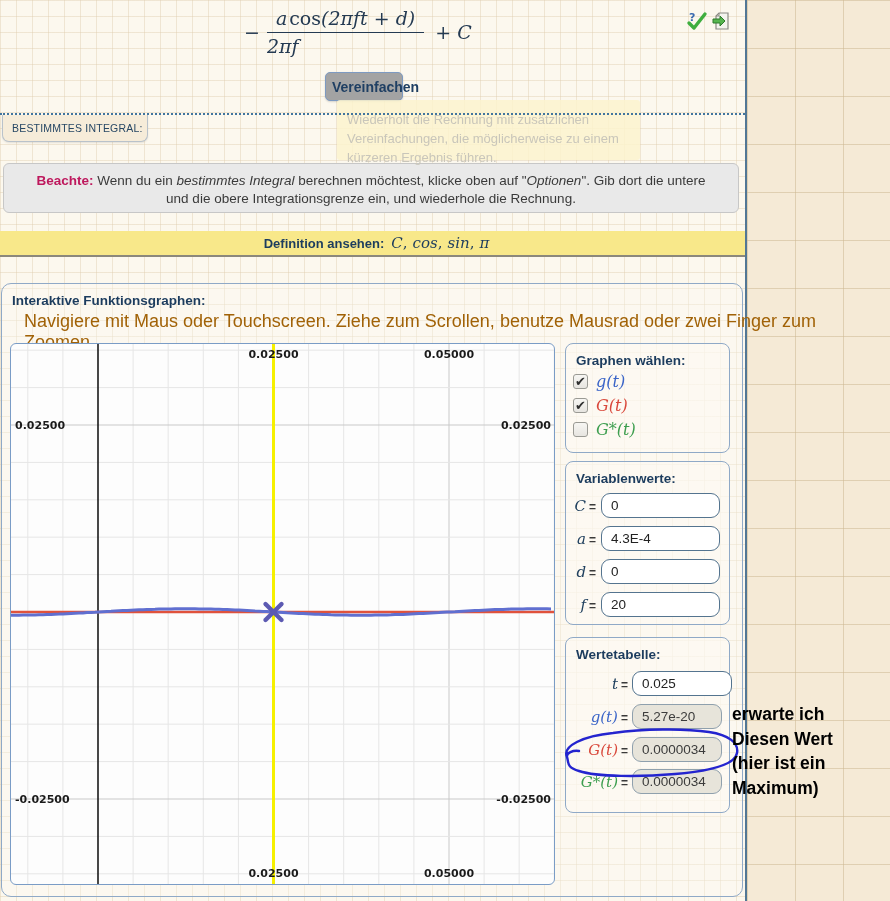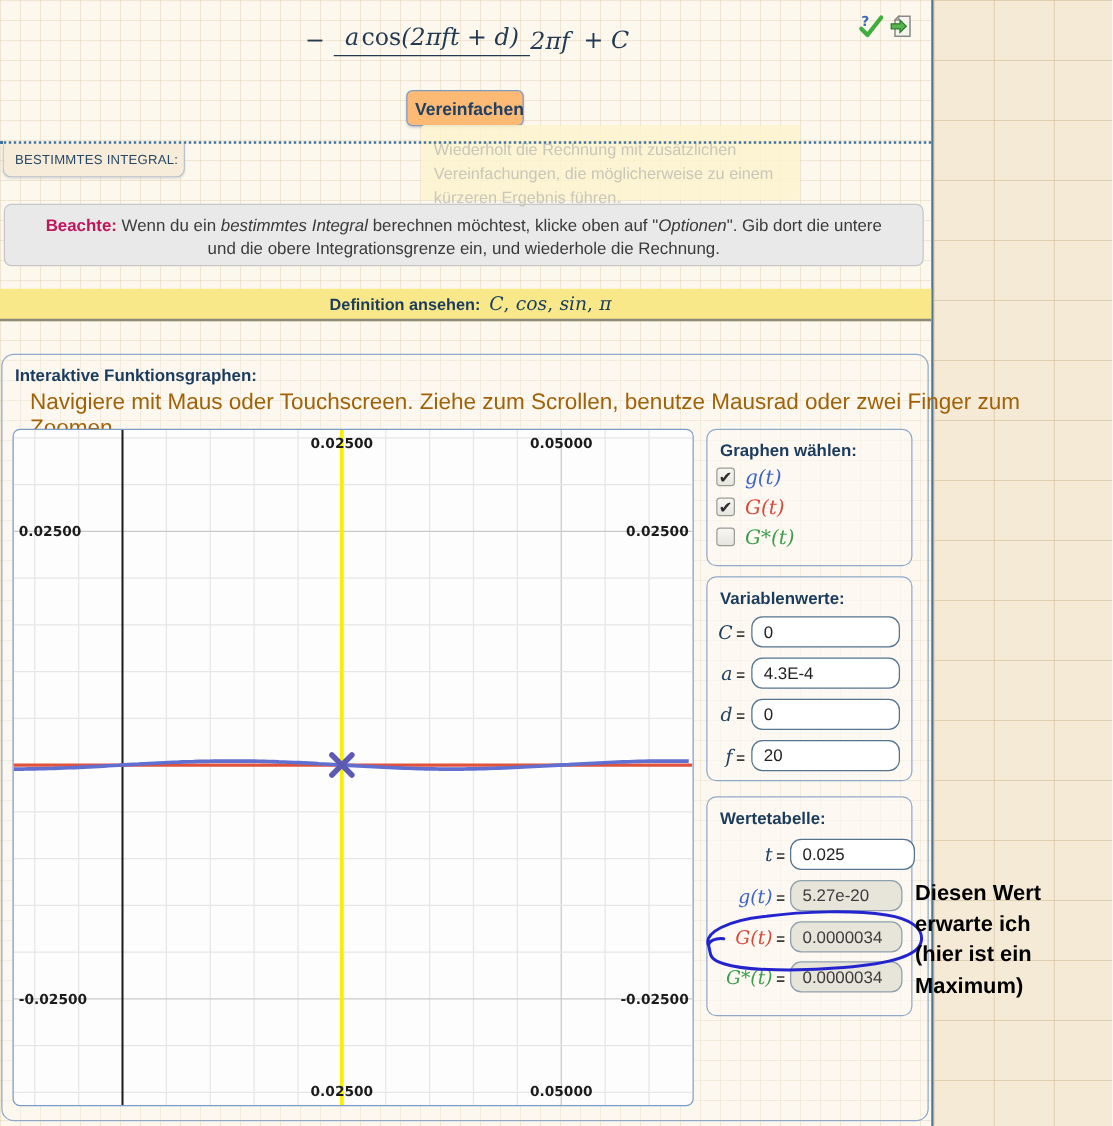--- a/index.html
+++ b/index.html
@@ -13,27 +13,27 @@
   .side-strip{position:absolute;left:747px;top:0;width:143px;height:901px;
         background-color:#f5ead6;
         background-image:linear-gradient(to right,rgba(206,184,147,.55) 1px,transparent 1px),
                          linear-gradient(to bottom,rgba(206,184,147,.55) 1px,transparent 1px);
         background-size:48px 48px;}
 
   
   .formula{position:absolute;left:244px;top:2px;height:60px;display:flex;align-items:center;
         color:#243a52;font-family:"DejaVu Serif",serif;font-size:19px;z-index:2;}
   .mi{font-style:italic;}
-  .frac{display:inline-flex;flex-direction:row;align-items:center;margin:0 7px;}
+  .frac{display:inline-flex;flex-direction:column;margin:0 7px;}
   .frac .num{border-bottom:1.7px solid #243a52;padding:0 9px 3px;white-space:nowrap;}
   .frac .den{padding-top:2px;}
   .plusc{margin-left:4px;white-space:nowrap;}
 
-  .simplify{position:absolute;left:325px;top:72px;width:94px;height:29px;z-index:2;
-        background:#fdba74;border:1.5px solid #7d9ac1;border-radius:5px;
+  .simplify{position:absolute;left:325px;top:72px;width:78px;height:29px;z-index:2;
+        background:#a3a3a3;border:1.5px solid #7d9ac1;border-radius:5px;
         font-family:"Liberation Sans",sans-serif;font-size:14px;font-weight:700;color:#1f3f63;
         box-shadow:0 1px 2px rgba(0,0,0,.15);cursor:pointer;}
   .top-icons{position:absolute;left:686px;top:10px;display:flex;gap:3px;z-index:2;}
   .top-icons svg{display:block;cursor:pointer;}
 
   .dotted{position:absolute;left:0;top:113px;width:745px;height:0;
         border-top:2px dotted #41759e;z-index:5;}
   .tab{position:absolute;left:2px;top:115px;width:146px;height:27px;box-sizing:border-box;
         background:#f6ecd9;border:1px solid #b9c2ca;border-top:none;border-radius:0 0 7px 7px;
         font-size:10.5px;color:#274764;display:flex;align-items:center;padding-left:9px;
@@ -247,18 +247,18 @@
   <div class="tlabel c-green" style="top:773px;"><span>G*(t)</span><span class="eq">=</span></div>
   <input class="field ro" readonly="" style="left: 632px; top: 769px; width: 90px;" value="0.0000034">
 
   <svg class="circle-svg" width="190" height="58" viewBox="0 0 190 58">
     <path d="M 14 33 C 9 22 30 12 60 9 C 90 5 130 4 156 8 C 176 11 186 19 184 29
              C 182 41 158 47 122 50 C 88 53 44 53 26 47 C 13 43 16 39 14 33
              C 13 29 20 26 26 27" fill="none" stroke="#2424cf" stroke-width="2.4" stroke-linecap="round"></path>
   </svg>
 
   <div class="annot">
+    <div>erwarte ich</div>
     <div>Diesen Wert</div>
-    <div>erwarte ich</div>
     <div>(hier ist ein</div>
     <div>Maximum)</div>
   </div>
 </div>
 
 </body></html>

